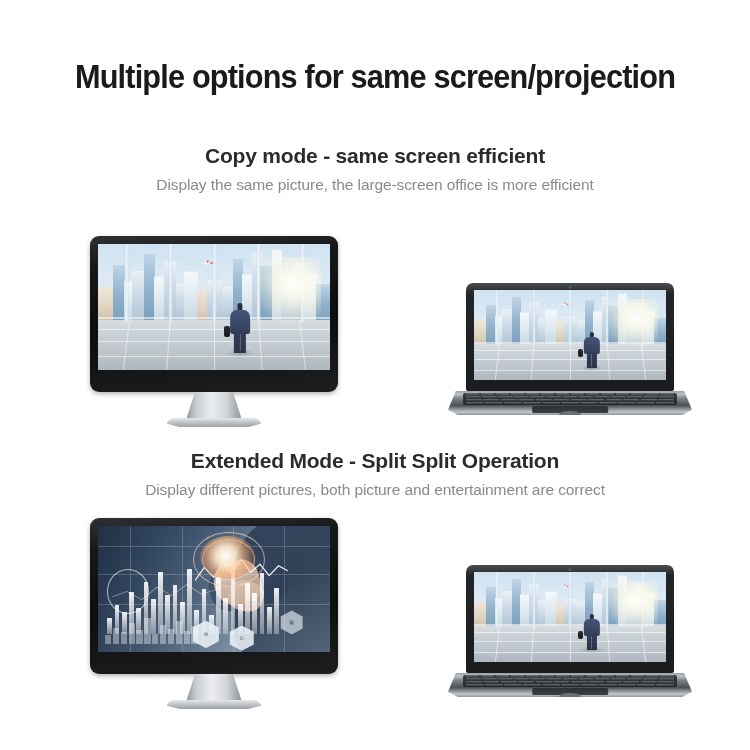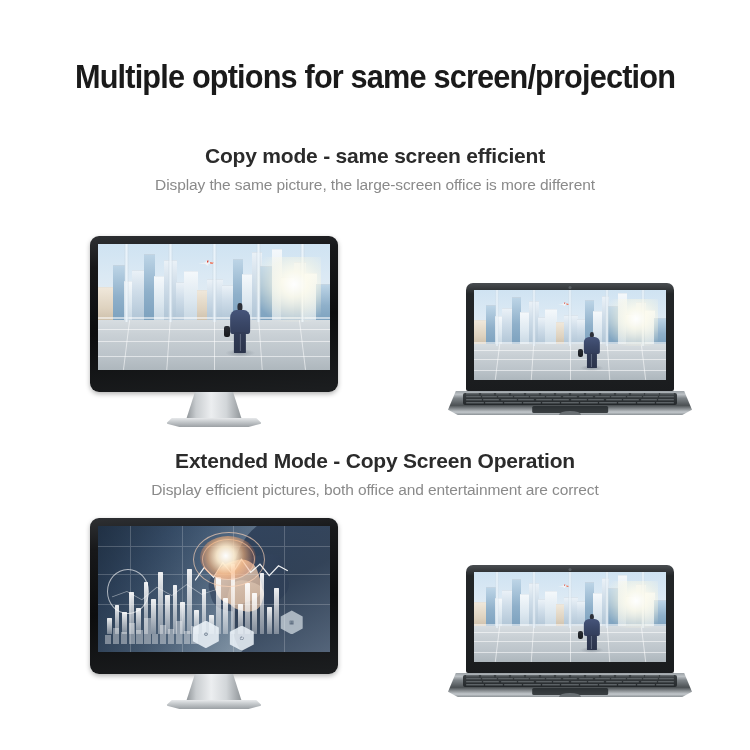--- a/index.html
+++ b/index.html
@@ -436,21 +436,21 @@
     position: absolute;
     background: rgba(255,255,255,0.9);
   }
 </style>
 </head>
 <body>
 
 <div class="page-title">Multiple options for same screen/projection</div>
 
 <div class="section-heading" id="heading-copy">Copy mode - same screen efficient</div>
-<div class="section-desc" id="desc-copy">Display the same picture, the large-screen office is more different</div>
+<div class="section-desc" id="desc-copy">Display the same picture, the large-screen office is more efficient</div>
 
 <div class="monitor" style="left:90px; top:236px; width:248px; height:182px;">
   <div class="monitor-bezel" style="height:156px;">
     <div class="monitor-screen">
       <div class="scene-city">
         <div class="sc-skyline">
           <div class="sc-b tan" style="left:0%;   width:7%;  height:44%;"></div>
           <div class="sc-b bl" style="left:6.5%; width:5%;  height:72%;"></div>
           <div class="sc-b wh" style="left:11%;  width:4%;  height:52%;"></div>
           <div class="sc-b" style="left:14.5%;width:6%;  height:66%;"></div>
@@ -627,22 +627,22 @@
           <i></i>
           <i></i>
           <i></i>
       </div>
     </div>
     <div class="kb-trackpad"></div>
     <div class="kb-notch"></div>
   </div>
 </div>
 
-<div class="section-heading" id="heading-ext">Extended Mode - Copy Screen Operation</div>
-<div class="section-desc" id="desc-ext">Display efficient pictures, both office and entertainment are correct</div>
+<div class="section-heading" id="heading-ext">Extended Mode - Split Split Operation</div>
+<div class="section-desc" id="desc-ext">Display different pictures, both picture and entertainment are correct</div>
 
 <div class="monitor" style="left:90px; top:518px; width:248px; height:182px;">
   <div class="monitor-bezel" style="height:156px;">
     <div class="monitor-screen">
       <div class="scene-data">
         <div class="sd-grid">
           <span style="left:0; right:0; top:16%; height:1px;"></span>
           <span style="left:0; right:0; top:38%; height:1px;"></span>
           <span style="left:0; right:0; top:62%; height:1px;"></span>
           <span style="left:14%; top:0; bottom:0; width:1px;"></span>

